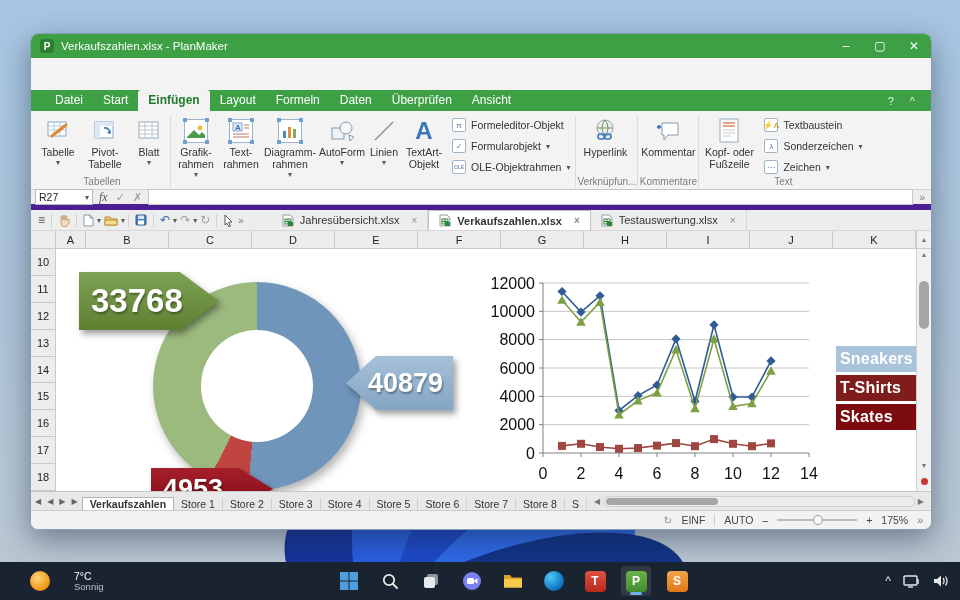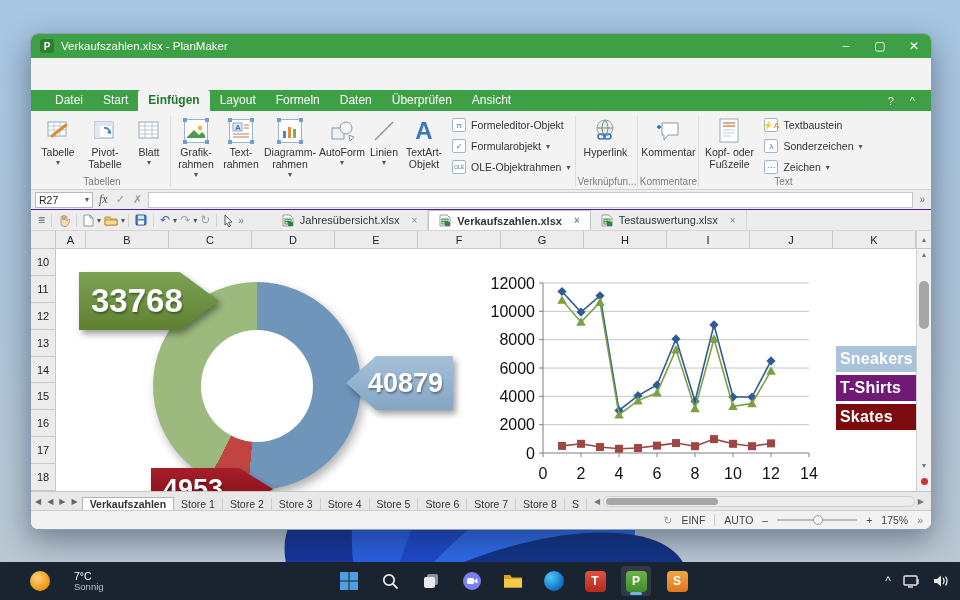--- a/index.html
+++ b/index.html
@@ -38,21 +38,21 @@
   .dd { font-size:8px; color:#555; }
   .rstack { display:flex; flex-direction:column; padding:5px 4px 0 6px; gap:7px; }
   .rsmall { display:flex; align-items:center; gap:5px; font-size:10.5px; color:#333; white-space:nowrap; }
   .sicon { width:14px; height:14px; border:1px solid #9fb6c8; border-radius:2px; display:flex;
     align-items:center; justify-content:center; font-size:8px; color:#4a76a8; background:#fff; flex:none; }
   .frame-icon { width:24px; height:24px; border:1px solid #9ab4cc; background:#fff; position:relative;
     display:flex; align-items:center; justify-content:center; }
   .frame-icon .hdl { position:absolute; width:4px; height:4px; background:#6f9fd0; }
 
   
-  .fbar { height:20px; background:#ededed; display:flex; align-items:center; padding:1px 4px; gap:4px; border-bottom:1px solid #4c1d95; }
+  .fbar { height:20px; background:#ededed; display:flex; align-items:center; padding:1px 4px; gap:4px; border-bottom:6px solid #4c1d95; }
   .namebox { width:58px; height:16px; background:#fff; border:1px solid #b9b9b9; font-size:10.5px;
     display:flex; align-items:center; padding:0 3px; color:#222; }
   .namebox .dd { margin-left:auto; }
   .fico { color:#9a9a9a; font-size:11px; padding:0 2px; }
   .fx { font-family:"Liberation Serif", serif; font-style:italic; color:#555; font-size:12px; }
   .finput { flex:1; height:16px; background:#fff; border:1px solid #c5c5c5; }
   .chev { color:#777; font-size:10px; padding:0 2px; }
 
   
   .toolrow { height:21px; background:#ededed; display:flex; align-items:center; padding:0 4px; border-bottom:1px solid #d6d6d6; }
@@ -593,21 +593,21 @@
             <rect x="168" y="174.63333333333333" width="8" height="8" fill="#9e4742"></rect>
             <rect x="187" y="172.08333333333334" width="8" height="8" fill="#9e4742"></rect>
             <rect x="206" y="175.2" width="8" height="8" fill="#9e4742"></rect>
             <rect x="225" y="168.11666666666667" width="8" height="8" fill="#9e4742"></rect>
             <rect x="244" y="172.79166666666666" width="8" height="8" fill="#9e4742"></rect>
             <rect x="263" y="175.2" width="8" height="8" fill="#9e4742"></rect>
             <rect x="282" y="172.36666666666667" width="8" height="8" fill="#9e4742"></rect>
           </svg>
         <div class="legend" id="legend" style="left:780px; top:97px;">
             <div class="legend-item" style="background: rgb(169, 195, 218);">Sneakers</div>
-            <div class="legend-item" style="background: #701a75;">T-Shirts</div>
+            <div class="legend-item" style="background: #7f1d1d;">T-Shirts</div>
             <div class="legend-item" style="background: rgb(124, 11, 16);">Skates</div>
           </div>
 
         <div class="bluebar" style="left:143px; top:263px; width:714px; height:13px;"></div>
       </div>
 
       <div class="vscroll">
         <span class="varrow" style="top:2px">▲</span>
         <div class="vthumb" style="top:32px; height:48px;"></div>
         <span class="varrow" style="bottom:22px">▼</span>

